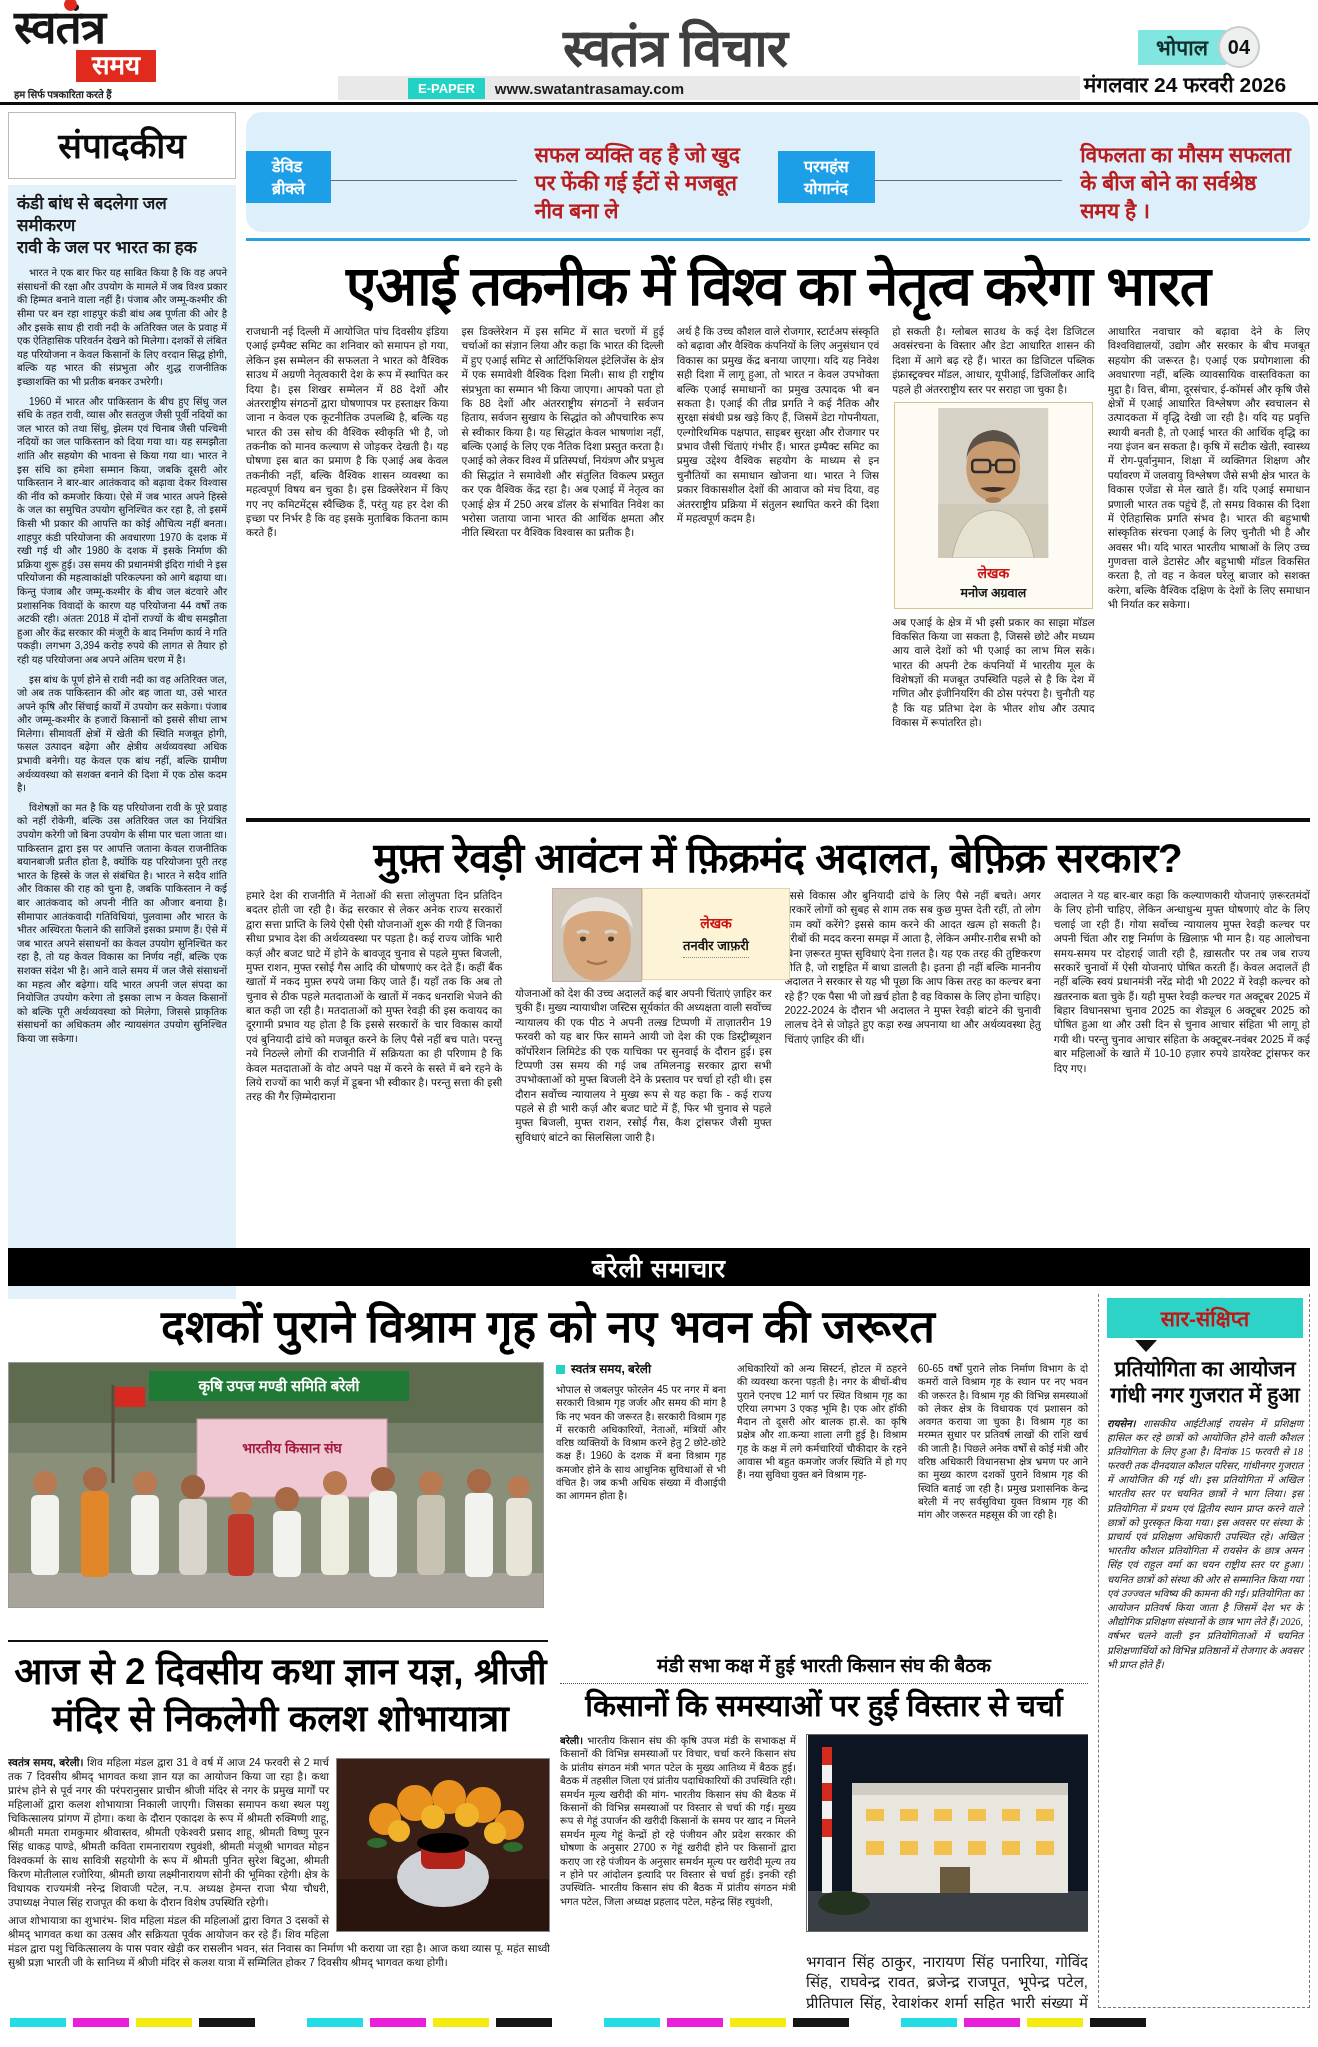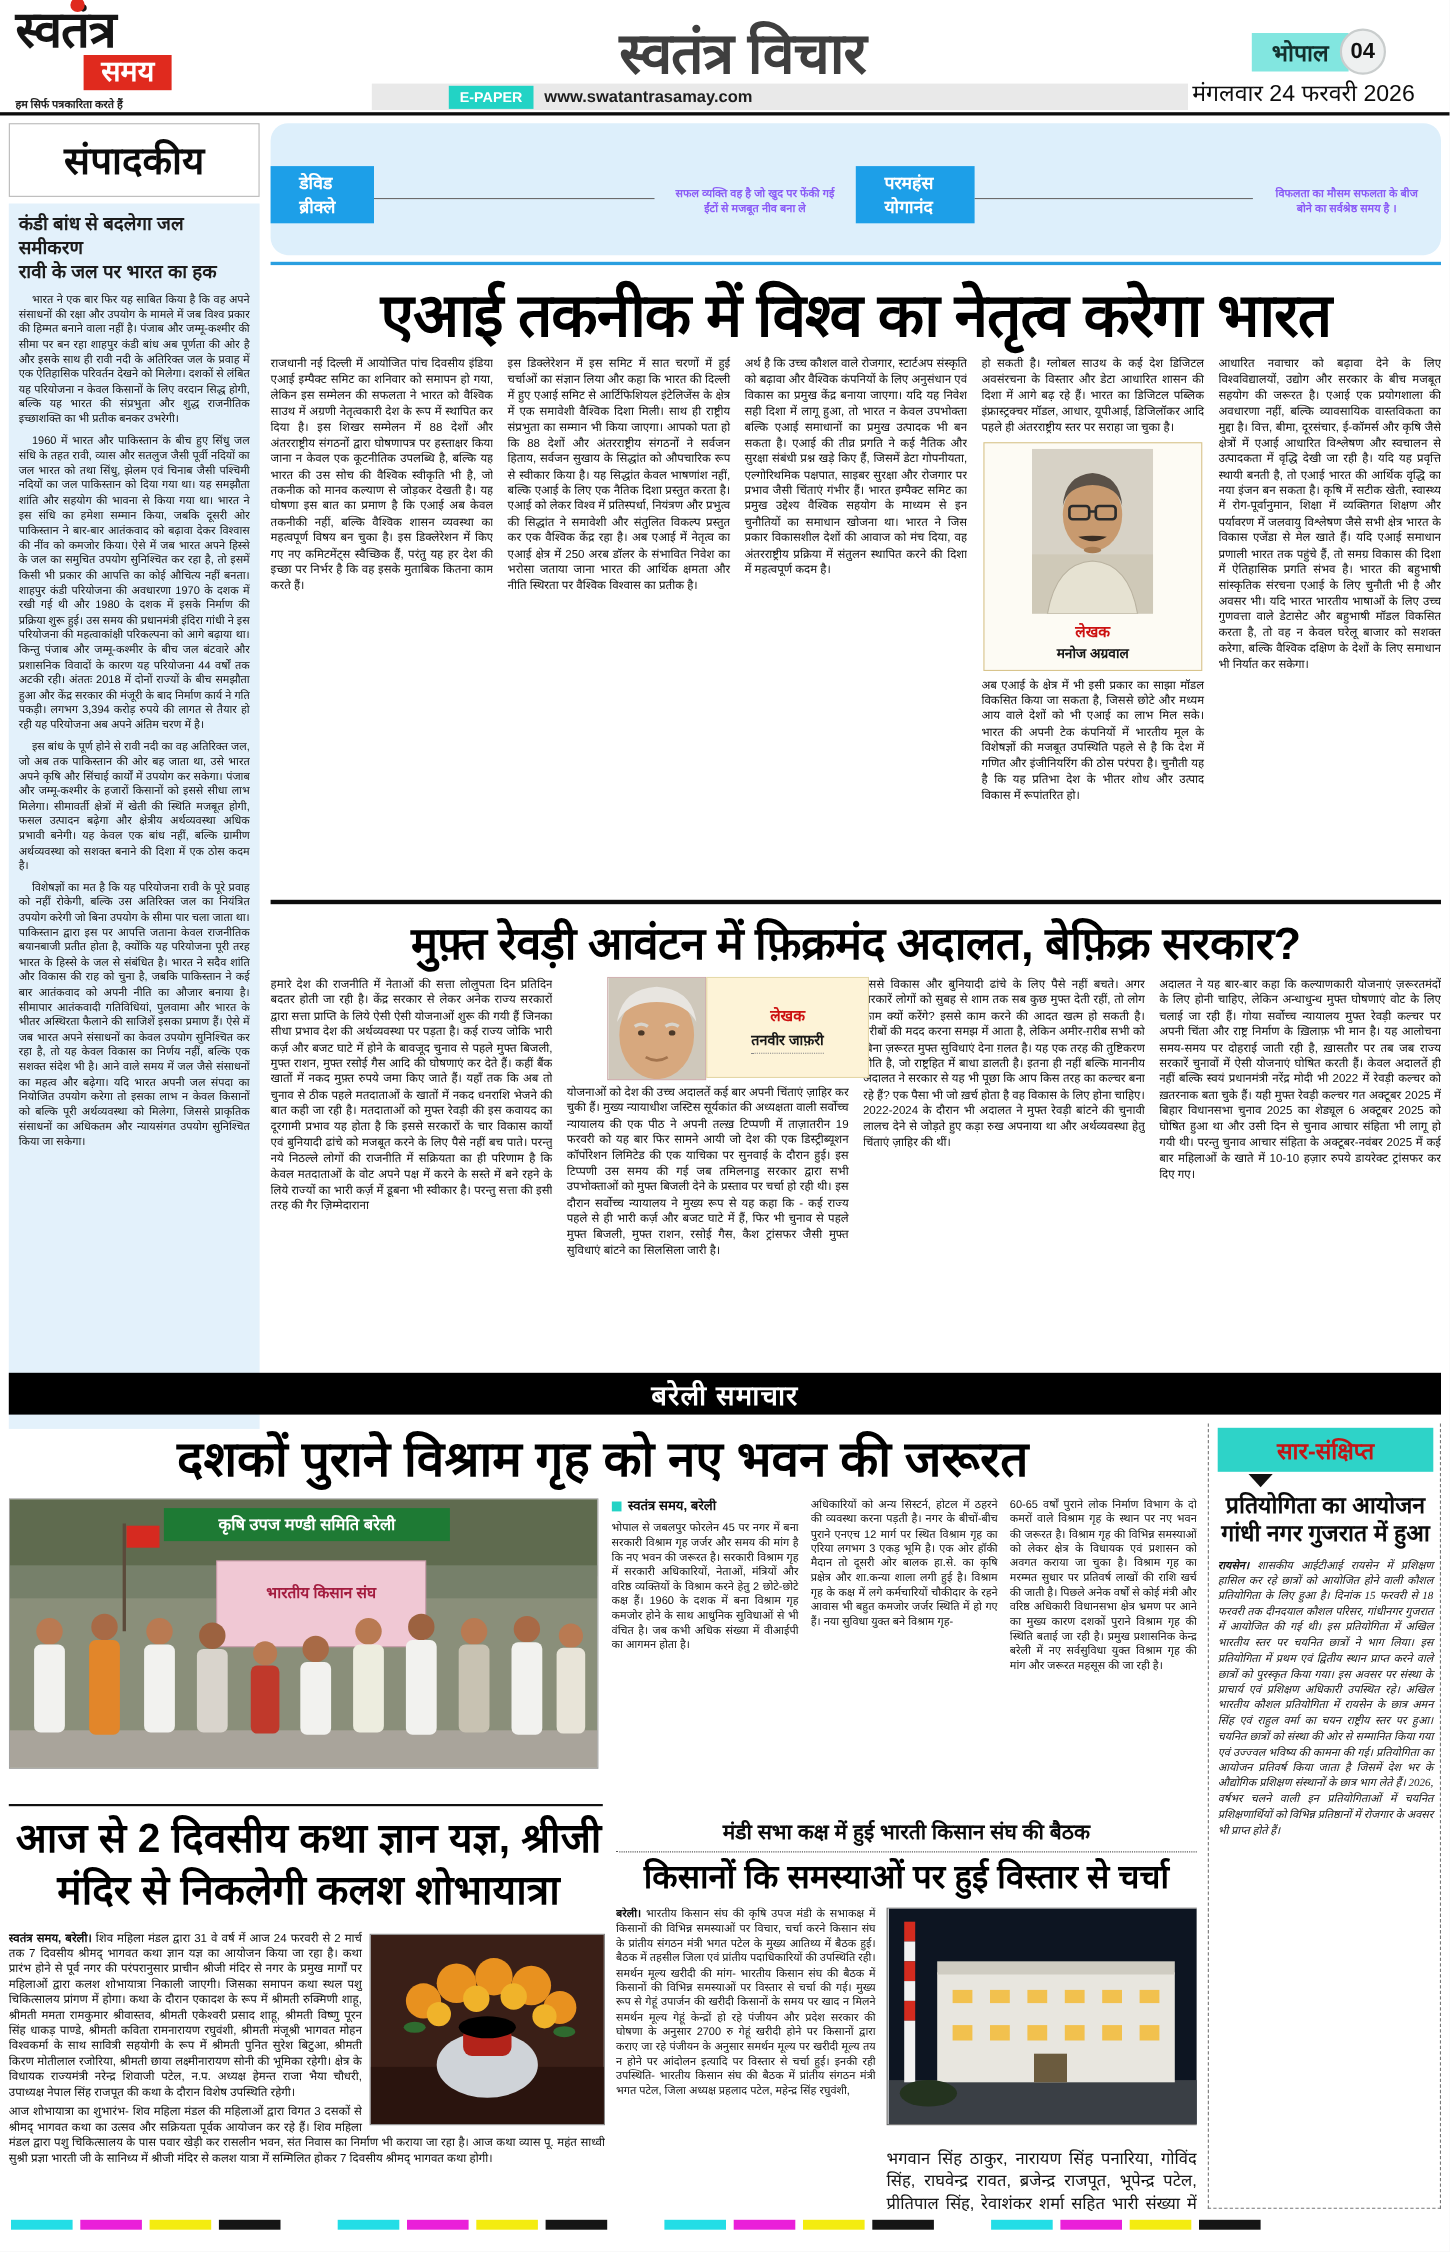--- a/index.html
+++ b/index.html
@@ -14,37 +14,37 @@
   .logo-l2{display:inline-block;background:#e02a1e;color:#fff;font-weight:bold;font-size:26px;padding:1px 16px;margin-left:62px;line-height:1.15}
   .tagline{font-size:10px;color:#222;margin-top:5px;font-family:"Liberation Serif",serif;font-weight:bold}
   .masthead{left:395px;top:10px;width:560px;text-align:center;font-size:52px;font-weight:bold;color:#3f3f3f;letter-spacing:-1px}
   .epaper{left:338px;top:76px;width:742px;height:24px;background:#e9e9e9;display:flex;align-items:center;gap:10px;padding-left:70px;box-sizing:border-box}
   .epaper-chip{background:#22d3c5;color:#fff;font-weight:bold;font-size:13px;padding:3px 10px}
   .epaper-url{font-weight:bold;font-size:15px;color:#1d1d1d}
   .city-wrap{left:1088px;top:26px;width:222px;display:flex;align-items:center;justify-content:center}
   .city-pill{background:#82e6e0;color:#13302e;font-weight:bold;font-size:21px;padding:3px 18px 4px 18px}
   .page-circle{width:38px;height:38px;border-radius:50%;background:#eef0f0;border:2px solid #c9cdcd;color:#111;
                font-weight:bold;font-size:20px;display:flex;align-items:center;justify-content:center;margin-left:-8px}
-  .issue-date{left:1060px;top:70px;width:250px;text-align:center;font-weight:normal;font-size:21px;color:#0d0d0d}
+  .issue-date{left:1060px;top:70px;width:250px;text-align:center;font-weight:bold;font-size:21px;color:#0d0d0d}
   .header-rule{left:0;top:102px;width:1318px;height:3px;background:#0c0c0c}
 
   
   .ed{left:8px;top:112px;width:228px}
   .ed-title{border:1px solid #b9b9b9;background:#fff;text-align:center;font-size:35px;font-weight:bold;color:#0b0b0b;padding:8px 0 10px 0}
   .ed-panel{margin-top:6px;background:#e3f1fb;padding:8px 9px;box-sizing:border-box;height:1114px;overflow:hidden}
   .ed-sub{font-size:17px;font-weight:bold;text-align:left;color:#1c1c1c;line-height:1.3}
   .ed-body{margin-top:7px;font-size:10px;line-height:1.36;text-align:justify;color:#101010}
   .ed-body p{margin:0 0 6px 0;text-indent:12px}
 
   
   .quotes{left:246px;top:112px;width:1064px;height:120px;background:#ddeffb;border-radius:16px;display:flex}
   .quote{flex:1;display:flex;flex-direction:row;align-items:center;padding-top:10px}
   .quote-chip{background:#1d9fe8;color:#fff;font-weight:bold;font-size:16px;padding:4px 26px}
   .quote-line{width:78%;height:1px;background:#6b6b6b;margin-top:6px}
-  .quote-text{margin-top:10px;font-size:10px;font-weight:bold;color:#8b5cf6;text-align:center;padding:0 18px}
+  .quote-text{margin-top:10px;font-size:21px;font-weight:bold;color:#b91c1c;padding:0 18px}
 
   .blue-rule{left:246px;top:238px;width:1064px;height:3px;background:#2a9fe0}
 
   
   .ai-headline{left:246px;top:246px;width:1064px;text-align:center;font-size:55px;font-weight:bold;color:#000;letter-spacing:-1px}
   .ai-body{left:246px;top:324px;width:1064px;height:488px;display:flex;gap:13px;overflow:hidden}
   .col{flex:1;font-size:10.5px;line-height:1.37;text-align:justify;color:#101010;overflow:hidden}
   .author-fig{border:1px solid #d8c48c;background:#fdfbf4;padding:5px;margin:6px 2px;text-align:center}
   .author-label{color:#cc1111;font-weight:bold;font-size:14px;margin-top:3px}
   .author-name{font-weight:bold;font-size:12.5px;color:#161616;margin-top:2px}

